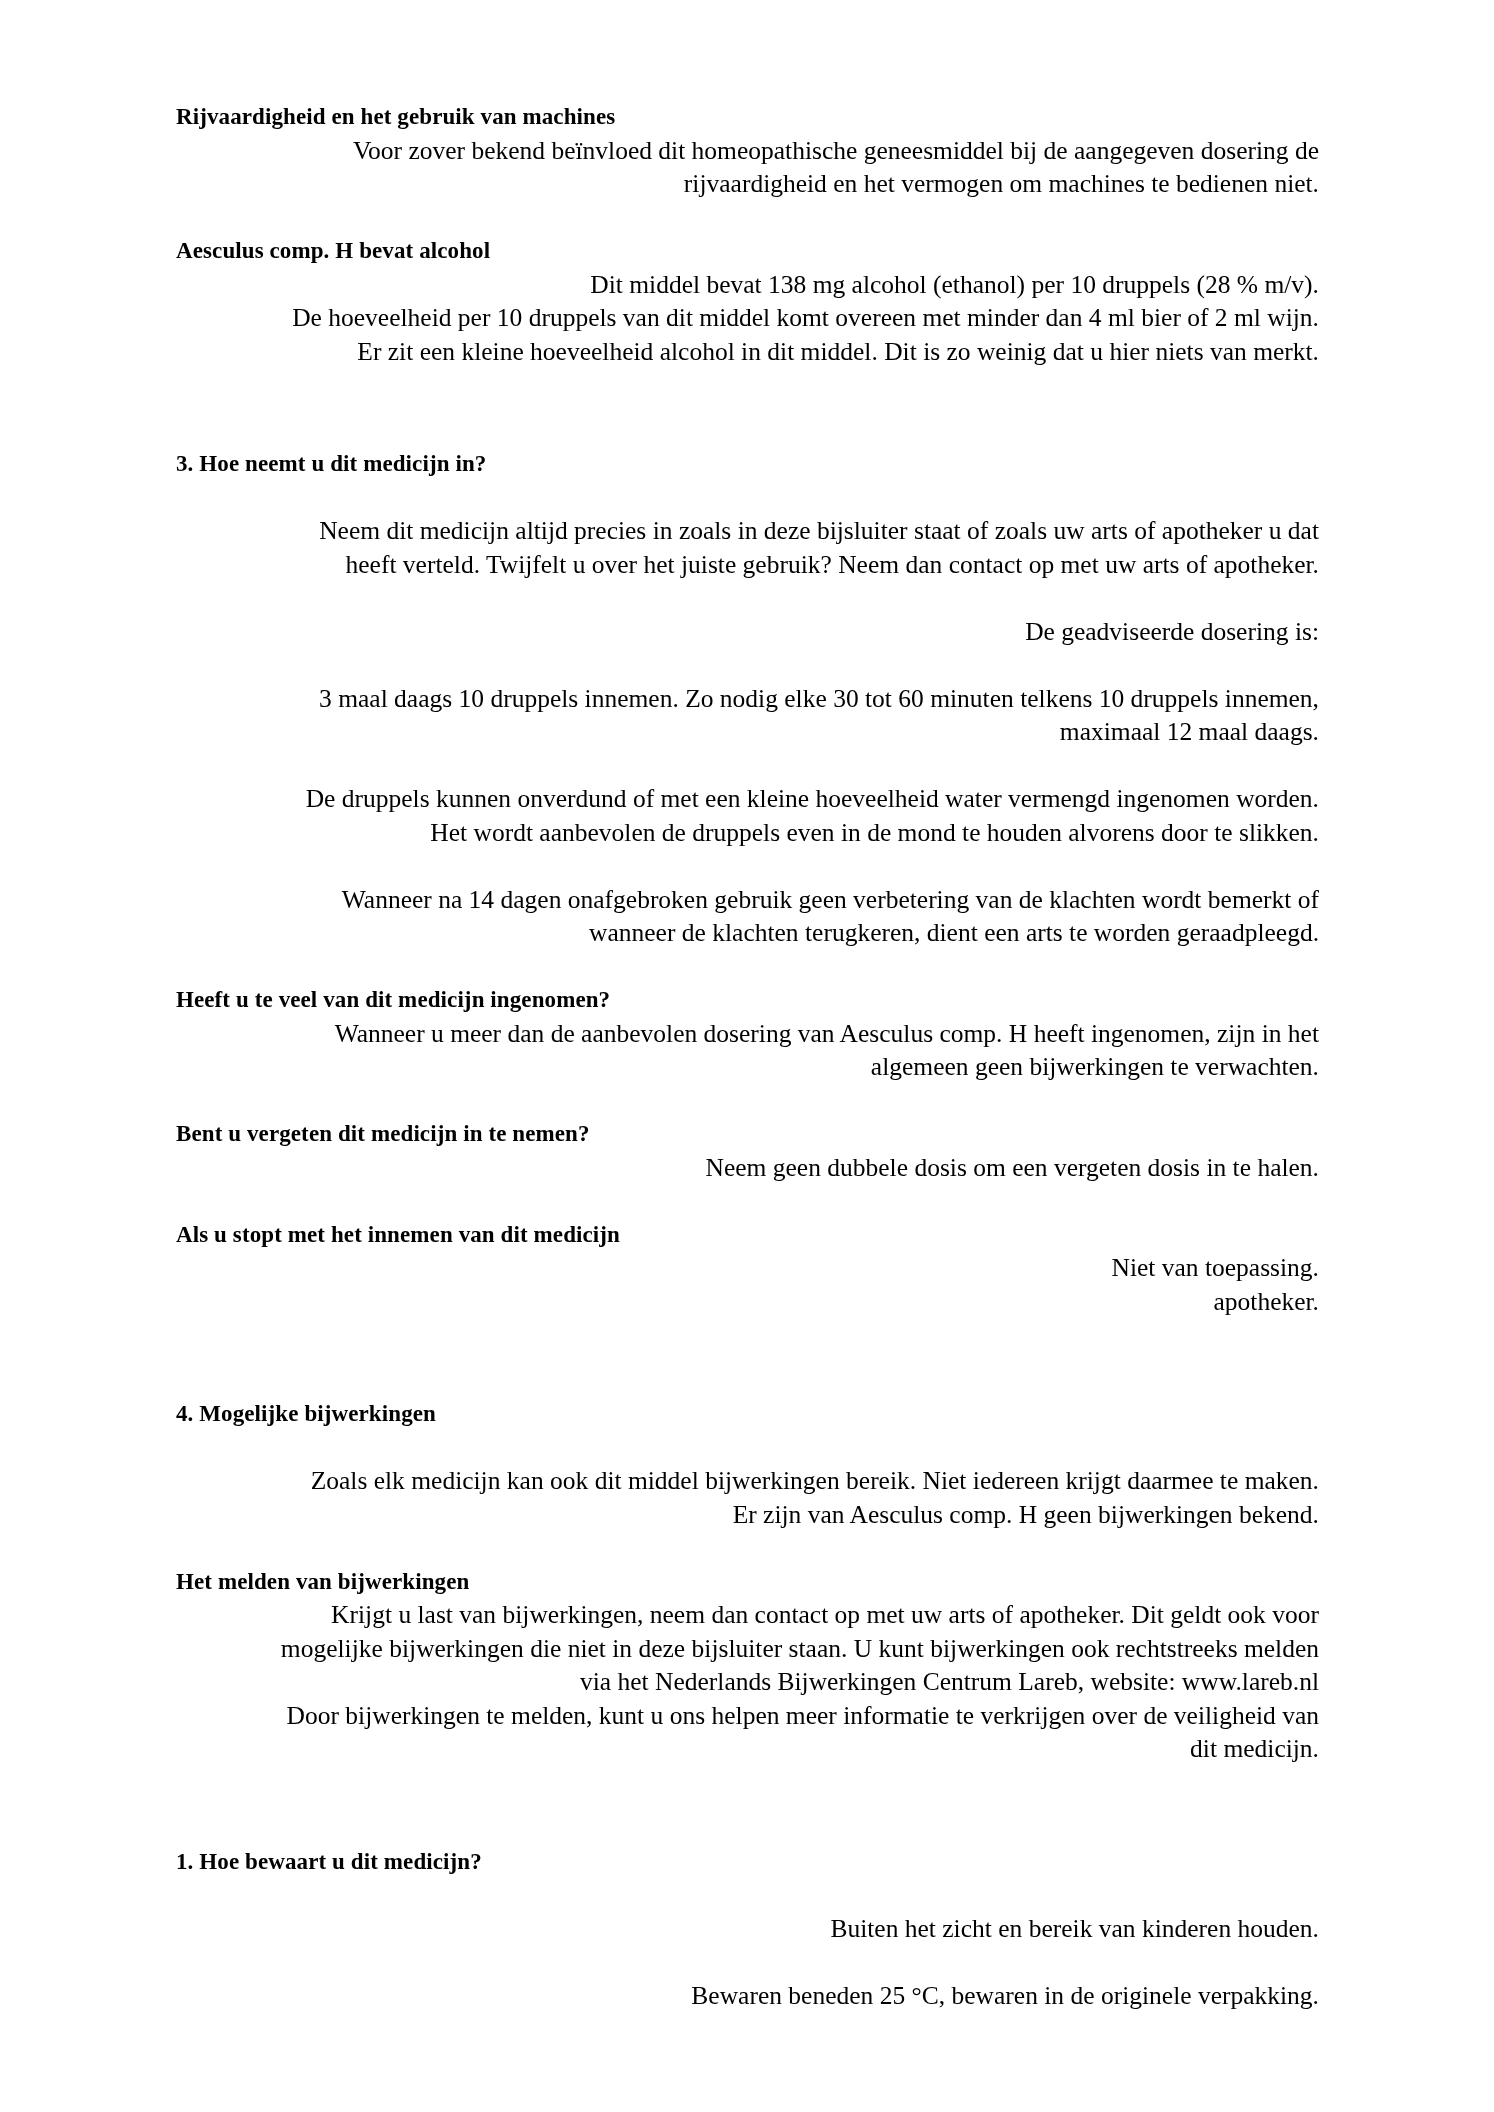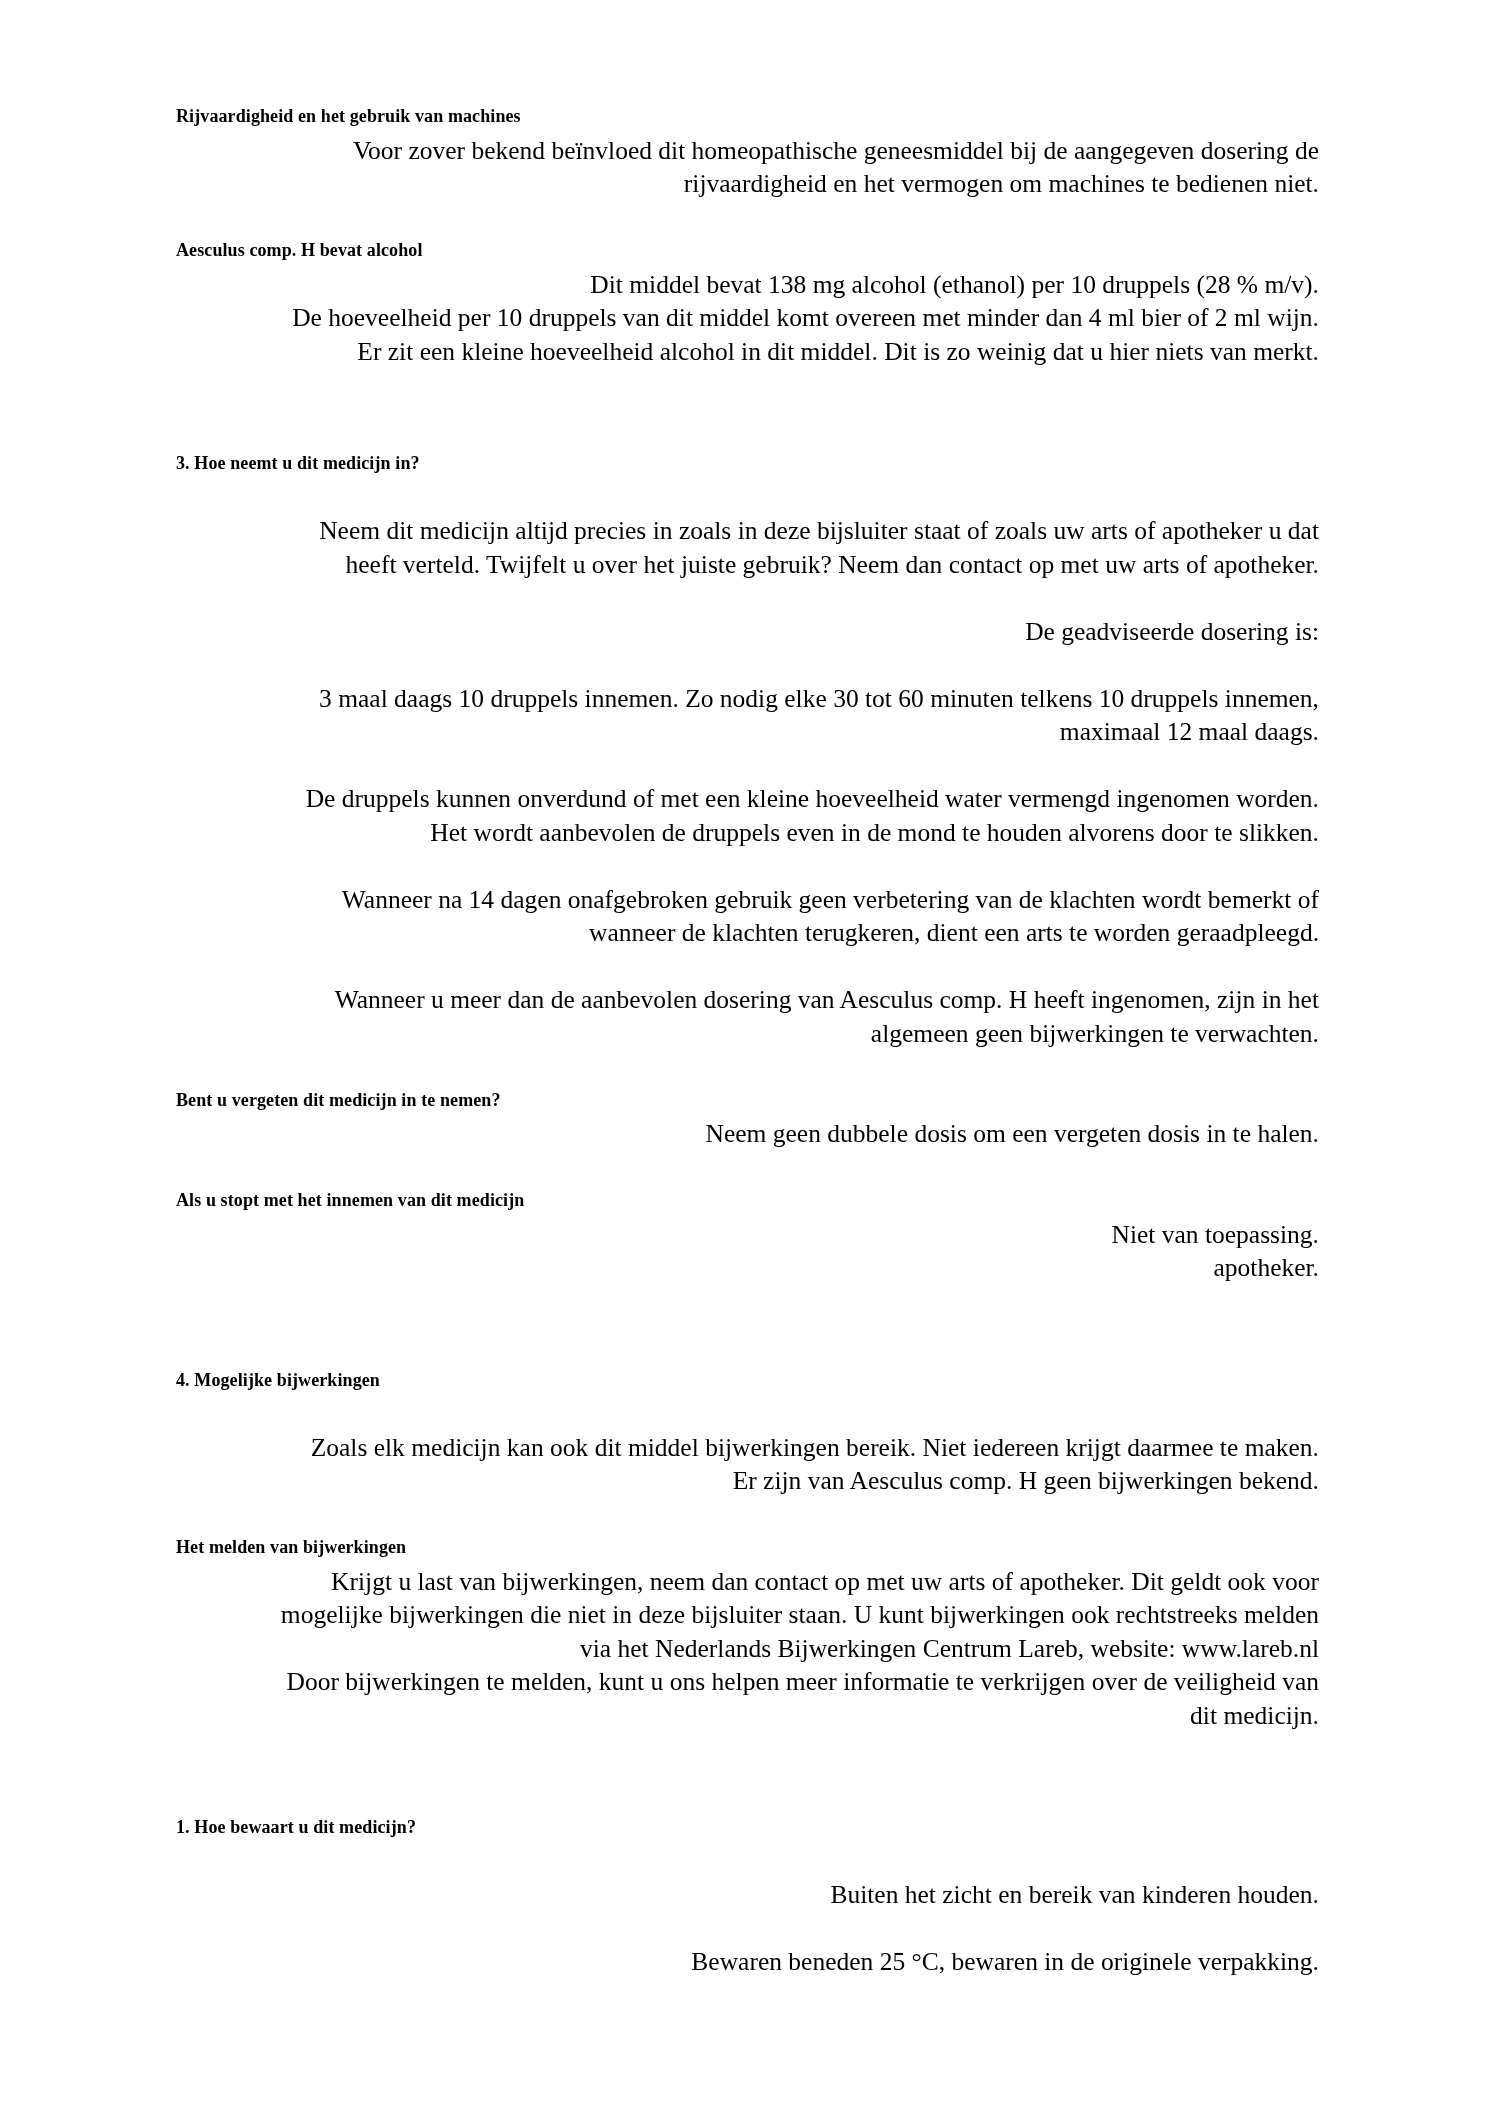--- a/index.html
+++ b/index.html
@@ -22,21 +22,21 @@
     padding: 100px 175px 0 176px;
     background: #ffffff;
   }
   .doc-body {
     width: 1143px;
     font-size: 25.5px;
     line-height: 33.5px;
   }
   h2.section-heading,
   h3.sub-heading {
-    font-size: 18px;
+    font-size: 23px;
     line-height: 33.5px;
     font-weight: bold;
     margin: 0;
     padding: 0;
     letter-spacing: 0.1px;
   }
   p.para {
     margin: 0;
     padding: 0;
     font-size: 25.5px;
@@ -96,20 +96,21 @@
       <p class="para">Het wordt aanbevolen de druppels even in de mond te houden alvorens door te slikken.</p>
 
       <div class="sp-blank"></div>
 
       <p class="para">Wanneer na 14 dagen onafgebroken gebruik geen verbetering van de klachten wordt bemerkt of</p>
       <p class="para">wanneer de klachten terugkeren, dient een arts te worden geraadpleegd.</p>
 
       <div class="sp-blank"></div>
 
       <div class="blk">
+        <h3 class="sub-heading">Heeft u te veel van dit medicijn ingenomen?</h3>
         <p class="para">Wanneer u meer dan de aanbevolen dosering van Aesculus comp. H heeft ingenomen, zijn in het</p>
         <p class="para">algemeen geen bijwerkingen te verwachten.</p>
       </div>
 
       <div class="sp-blank"></div>
 
       <div class="blk">
         <h3 class="sub-heading">Bent u vergeten dit medicijn in te nemen?</h3>
         <p class="para">Neem geen dubbele dosis om een vergeten dosis in te halen.</p>
       </div>

